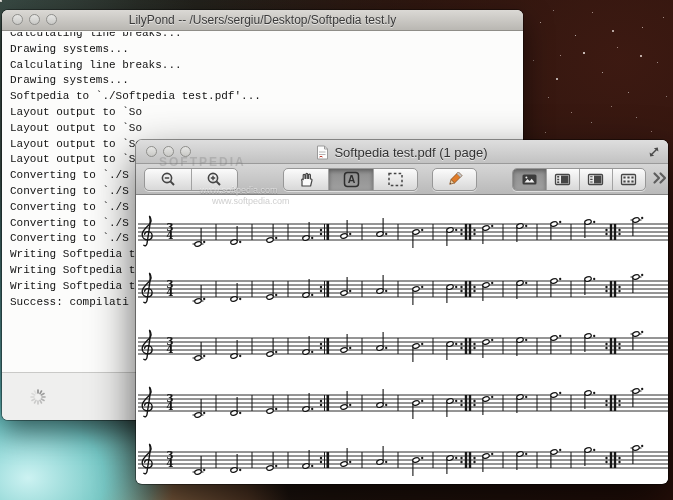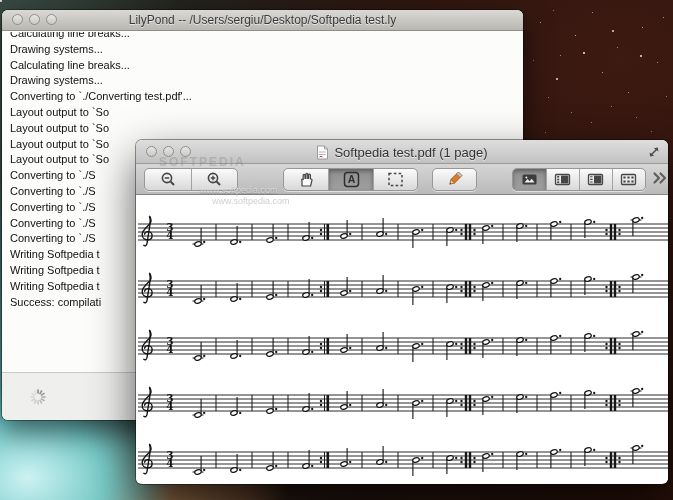--- a/index.html
+++ b/index.html
@@ -50,21 +50,21 @@
     background:linear-gradient(#e6e6e4,#c9c9c6);
     border:1px solid #8e8e8b;
   }
   .t-title {
     text-align:center; font-size:12px; line-height:20px; color:#3a3a3a;
     text-shadow:0 1px 0 rgba(255,255,255,.6); white-space:nowrap; overflow:hidden;
   }
   .t-body {
     position:absolute; top:22px; bottom:48px; left:0; right:0; overflow:hidden;
     padding:1px 8px 0 8px;
-    font-family:Liberation Sans, sans-serif; font-size:11px; line-height:15.8px; color:#111;
+    font-family:Liberation Mono, monospace; font-size:11px; line-height:15.8px; color:#111;
   }
   .t-body .tline { white-space:pre; }
   .t-body .tline:first-child { margin-top:-7px; }
   .t-footer {
     position:absolute; left:0; right:0; bottom:0; height:48px;
     background:#efefee; border-top:1px solid #c9c9c7; border-radius:0 0 6px 6px;
   }
   .spinner { position:absolute; left:27px; top:15px; }
 
   
@@ -139,21 +139,21 @@
         <span class="light"></span>
       </div>
       <div class="t-title">LilyPond -- /Users/sergiu/Desktop/Softpedia test.ly</div>
     </div>
     <div class="t-body">
       <div id="term-lines">
           <div class="tline">Calculating line breaks...</div>
           <div class="tline">Drawing systems...</div>
           <div class="tline">Calculating line breaks...</div>
           <div class="tline">Drawing systems...</div>
-          <div class="tline">Converting to `./Converting test.pdf'...</div>
+          <div class="tline">Softpedia to `./Softpedia test.pdf'...</div>
           <div class="tline">Layout output to `So</div>
           <div class="tline">Layout output to `So</div>
           <div class="tline">Layout output to `So</div>
           <div class="tline">Layout output to `So</div>
           <div class="tline">Converting to `./S</div>
           <div class="tline">Converting to `./S</div>
           <div class="tline">Converting to `./S</div>
           <div class="tline">Converting to `./S</div>
           <div class="tline">Converting to `./S</div>
           <div class="tline">Writing Softpedia t</div>

